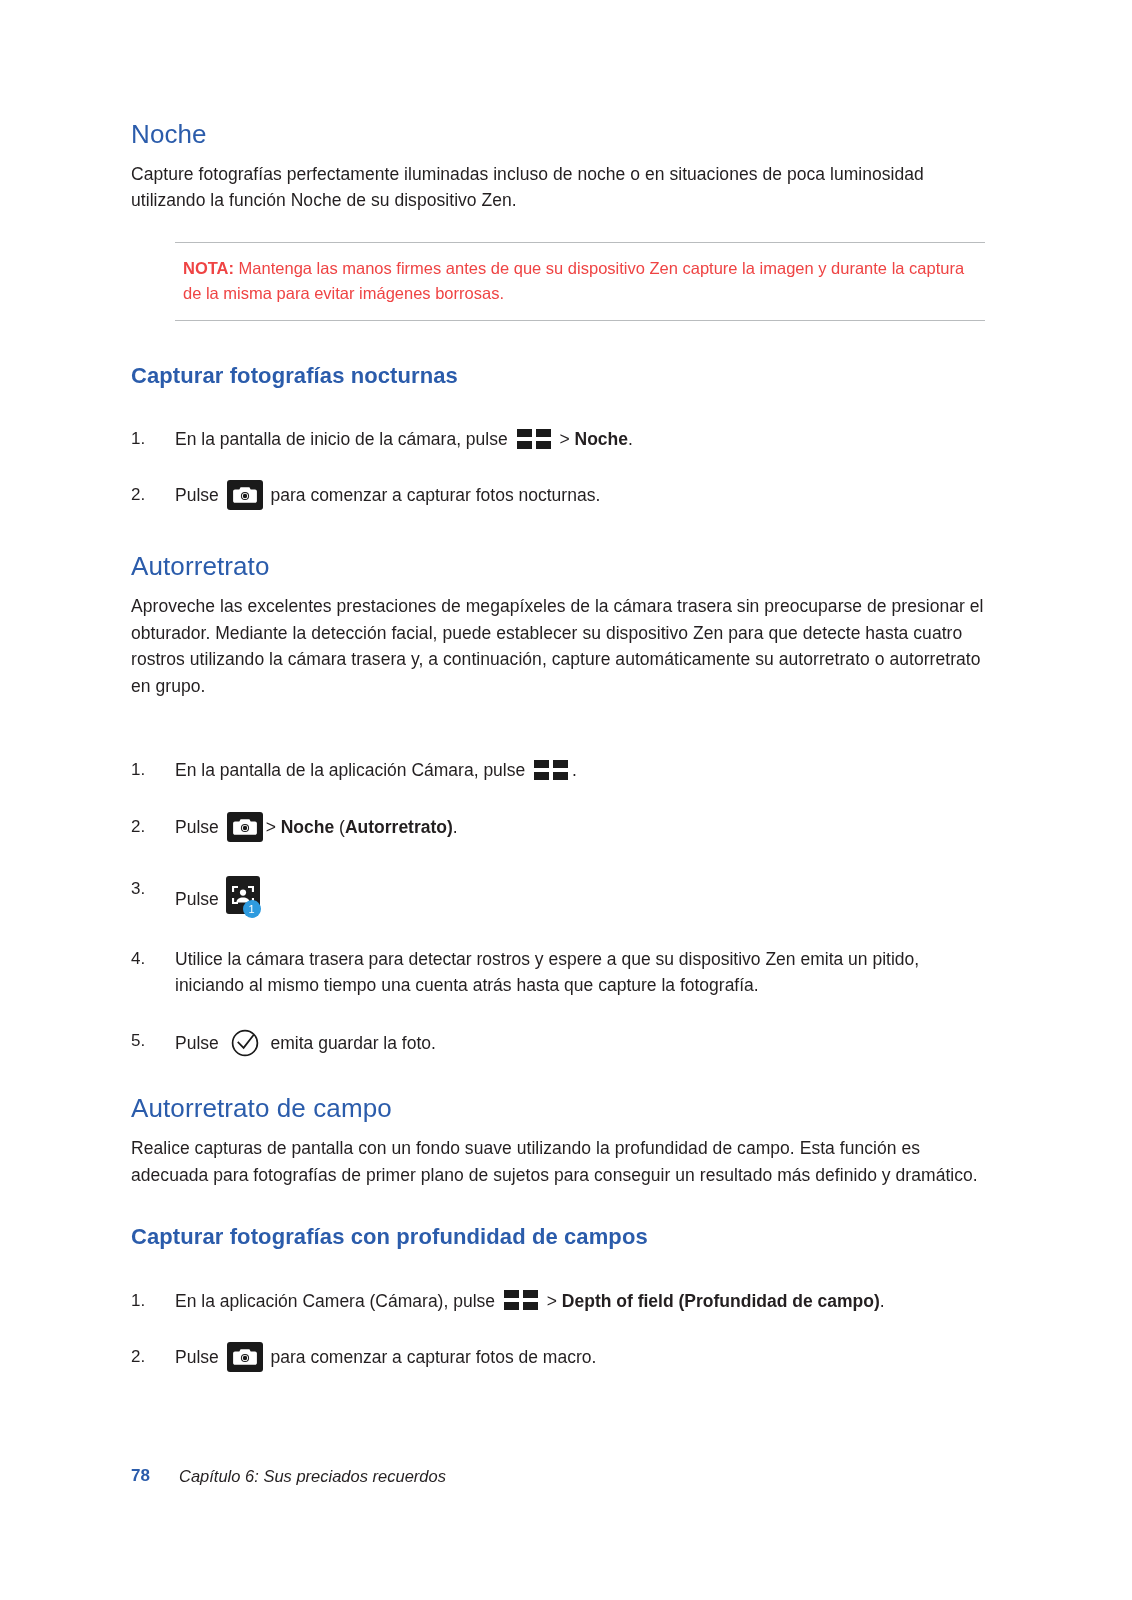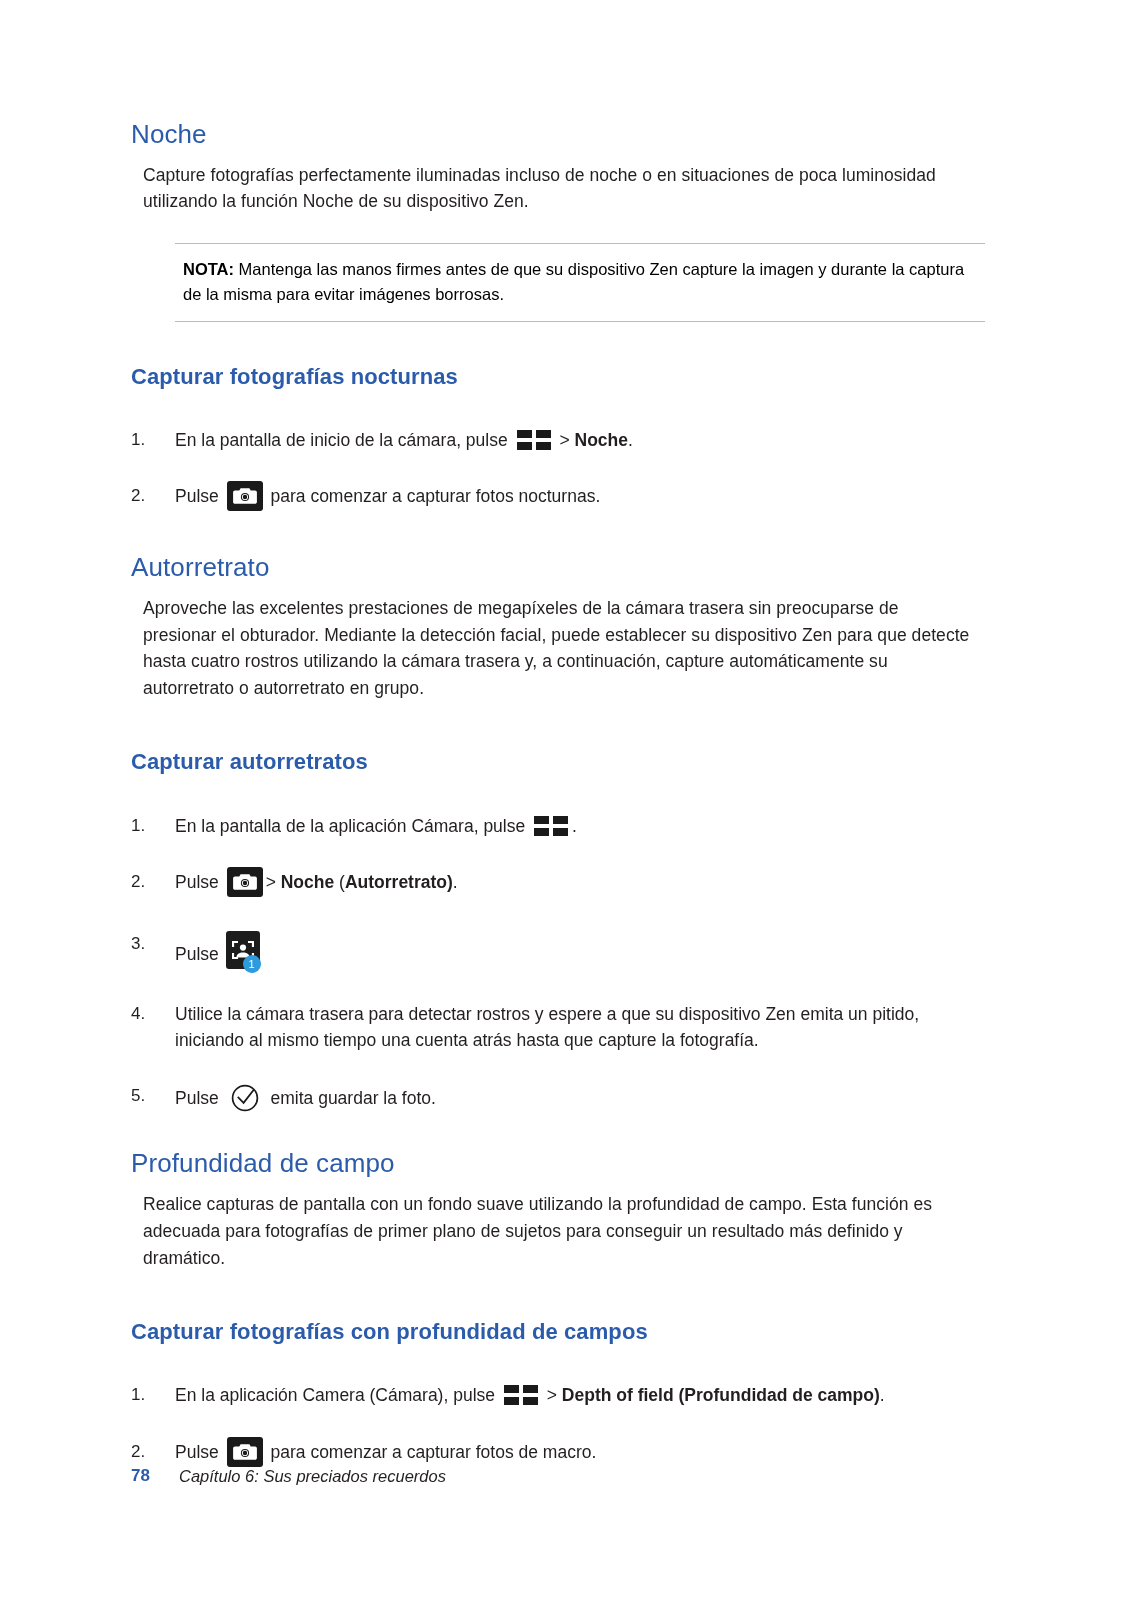--- a/index.html
+++ b/index.html
@@ -46,38 +46,38 @@
     color: #2b5cab;
     margin: 0 0 16px 0;
     line-height: 1.15;
     letter-spacing: .1px;
   }
 
   
   p.body {
     font-size: 17.5px;
     line-height: 1.52;
-    margin: 12px;
+    margin: 0;
     color: #231f20;
     letter-spacing: .05px;
   }
 
   
   .note {
     margin: 28px 0 0 44px;
     width: 810px;
     border-top: 1px solid #b9bcbe;
     border-bottom: 1px solid #b9bcbe;
     padding: 13px 8px 14px 8px;
   }
   .note p {
     margin: 0;
     font-size: 16.5px;
     line-height: 1.5;
-    color: #000000;
+    color: #ef4444;
   }
   .note .lbl { font-weight: bold; }
 
   
   ol.steps {
     list-style: none;
     margin: 0;
     padding: 0;
   }
   ol.steps > li {
@@ -244,21 +244,20 @@
       </li>
     </ol>
 
     <div class="gap-a"></div>
 
     <h1 class="sec-title">Autorretrato</h1>
     <p class="body">Aproveche las excelentes prestaciones de megapíxeles de la cámara trasera sin preocuparse de presionar el obturador. Mediante la detección facial, puede establecer su dispositivo Zen para que detecte hasta cuatro rostros utilizando la cámara trasera y, a continuación, capture automáticamente su autorretrato o autorretrato en grupo.</p>
 
     <div class="gap-b"></div>
 
-    <h2 class="sub-title">Capturar autorretratos</h2>
 
     <div class="gap-e"></div>
 
     <ol class="steps">
       <li>
         <span class="num">1.</span>
         <span class="step-text">
           <span>En la pantalla de la aplicación Cámara, pulse </span><span class="ic ic-grid"><i class="a"></i><i class="b"></i><i class="c"></i><i class="d"></i></span><span>.</span>
         </span>
       </li>
@@ -305,21 +304,21 @@
             <svg width="30" height="30" viewBox="0 0 30 30" aria-hidden="true">
               <circle cx="15" cy="15" r="12.4" fill="none" stroke="#1a1a1a" stroke-width="1.7"></circle>
               <path d="M8.4 14.6l5.2 5.2L23.2 7.4" fill="none" stroke="#1a1a1a" stroke-width="1.8" stroke-linecap="square"></path>
             </svg></span><span> emita guardar la foto.</span>
         </span>
       </li>
     </ol>
 
     <div class="gap-b"></div>
 
-    <h1 class="sec-title">Profundidad de campo</h1>
+    <h1 class="sec-title">Autorretrato de campo</h1>
     <p class="body">Realice capturas de pantalla con un fondo suave utilizando la profundidad de campo. Esta función es adecuada para fotografías de primer plano de sujetos para conseguir un resultado más definido y dramático.</p>
 
     <div class="gap-b"></div>
 
     <h2 class="sub-title">Capturar fotografías con profundidad de campos</h2>
 
     <div class="gap-e"></div>
 
     <ol class="steps">
       <li>

